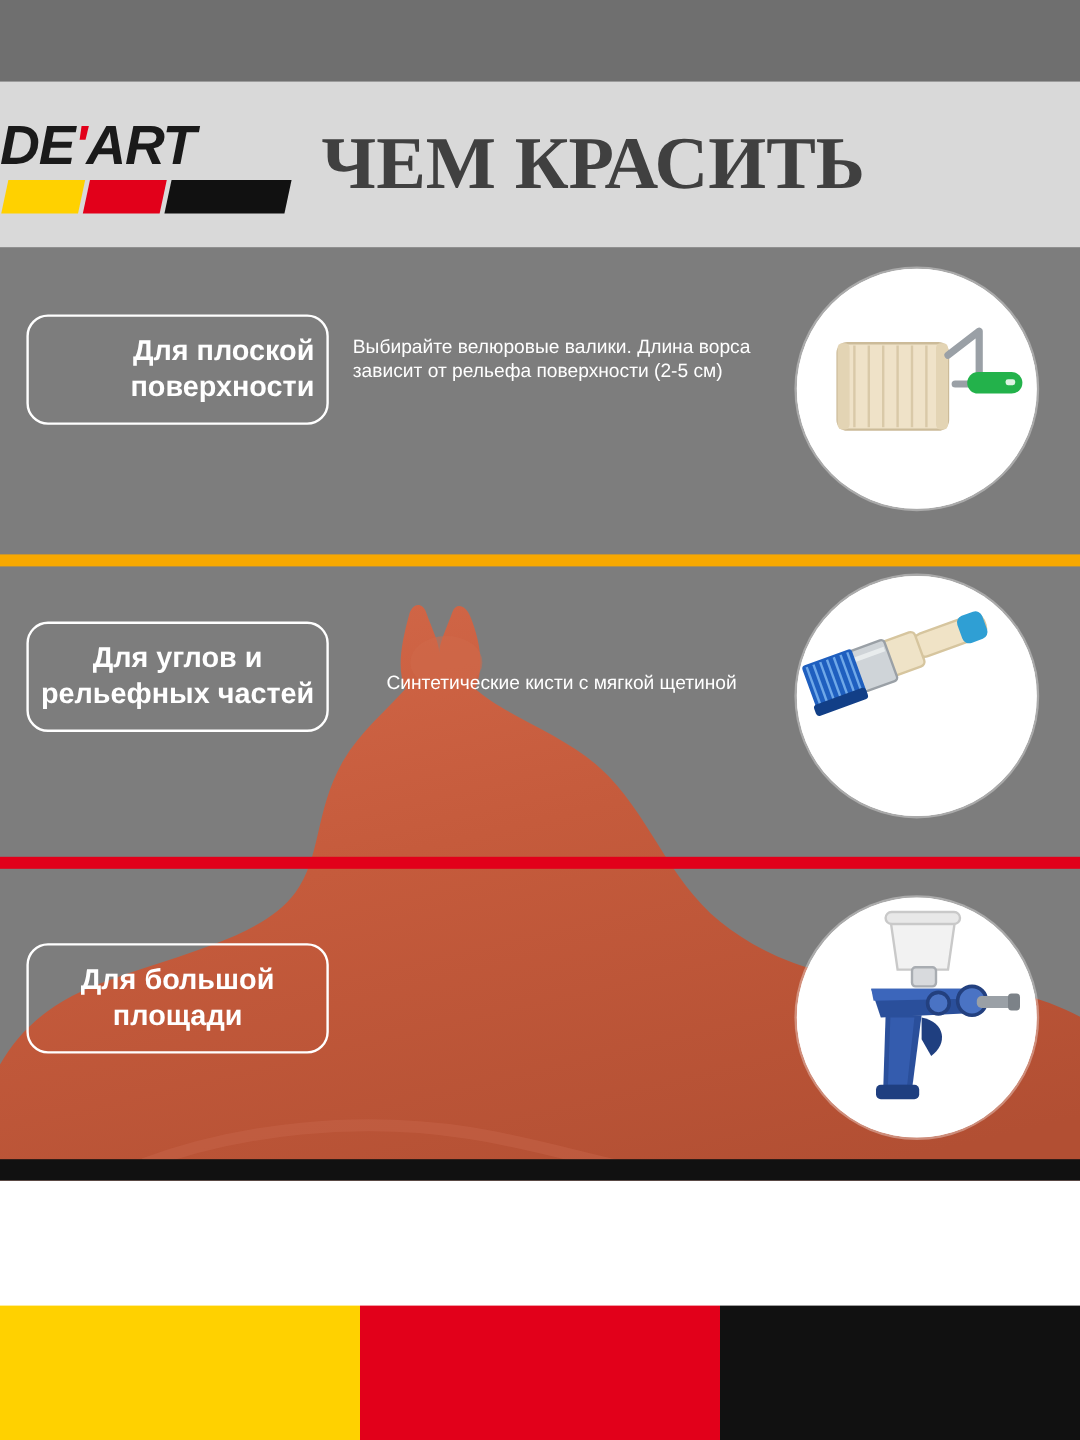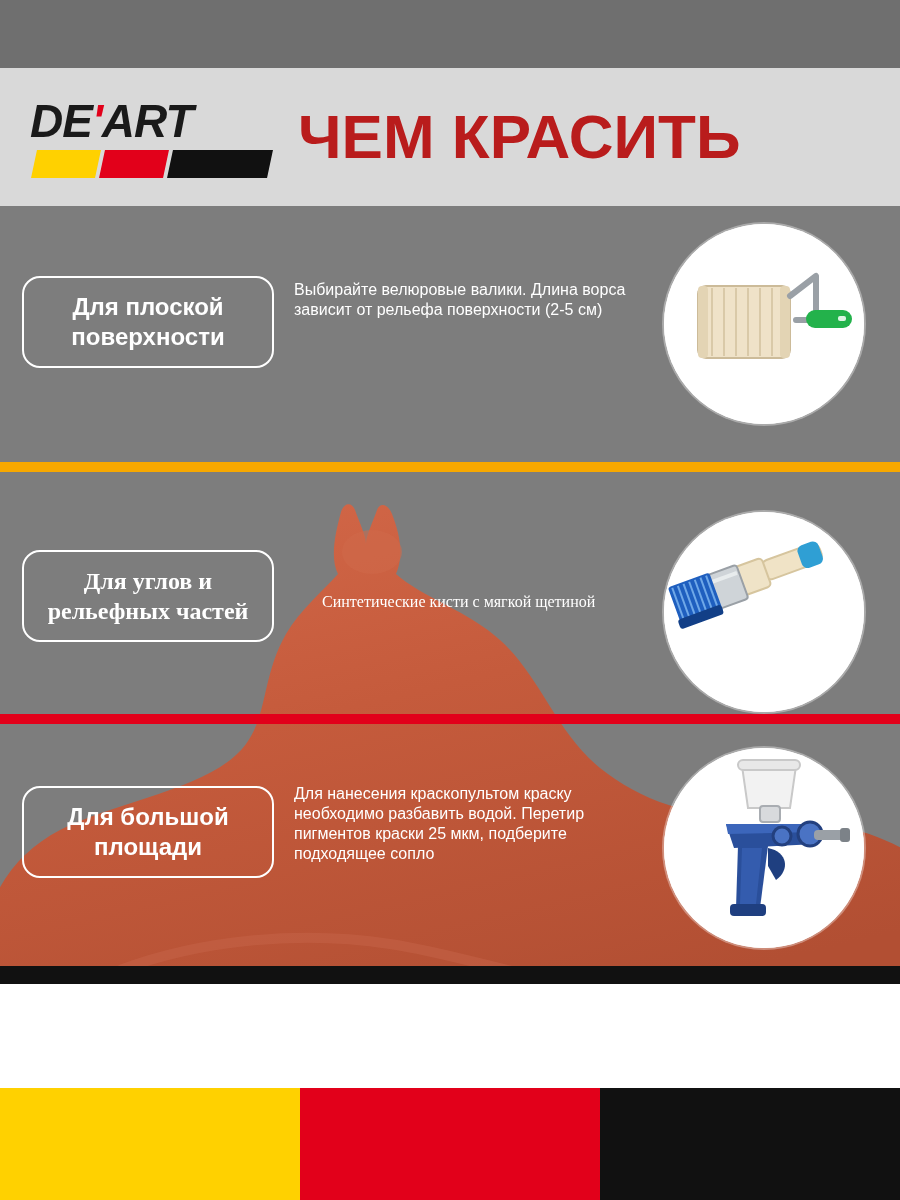--- a/index.html
+++ b/index.html
@@ -26,21 +26,20 @@
   .header {
     position: absolute;
     left: 0; top: 68px;
     width: 900px; height: 138px;
     background: #d9d9d9;
     display: flex;
     align-items: center;
   }
   .logo {
     position: relative;
-    margin-left: 30px;
     width: 240px;
     height: 86px;
   }
   .logo-word {
     position: absolute;
     left: 0; top: 0;
     font-family: "Liberation Sans", sans-serif;
     font-weight: bold;
     font-size: 46px;
     letter-spacing: -1px;
@@ -60,25 +59,25 @@
     height: 28px;
     display: block;
     transform: skewX(-12deg);
   }
   .lb-yellow { left: 4px;  width: 64px; background: #ffd100; }
   .lb-red    { left: 72px; width: 64px; background: #e2001a; }
   .lb-black  { left: 140px;width: 100px; background: #111111; }
 
   .header-title {
     margin-left: 28px;
-    font-family: Liberation Sans, sans-serif;
+    font-family: Liberation Serif, serif;
     font-weight: bold;
     font-size: 62px;
     line-height: 1;
-    color: #b91c1c;
+    color: #404040;
     letter-spacing: 0px;
     white-space: nowrap;
   }
 
   
   .splash {
     position: absolute;
     left: 0;
     top: 500px;
     width: 900px;
@@ -97,39 +96,39 @@
   .strip-black  { top: 966px; height: 18px; background: #111111; }
 
   
   .row {
     position: absolute;
     left: 0;
     width: 900px;
     height: 252px;
   }
   .row-1 { top: 206px; }
-  .row-2 { top: 492px; font-family: Liberation Serif, serif; }
+  .row-2 { top: 460px; }
   .row-3 { top: 724px; }
 
   .pill {
     position: absolute;
     left: 22px;
     width: 252px;
     box-sizing: border-box;
     border: 2px solid #ffffff;
     border-radius: 18px;
     color: #ffffff;
     font-size: 24px;
     font-weight: bold;
     line-height: 1.25;
     text-align: center;
     padding: 14px 10px;
     background: transparent;
   }
-  .row-1 .pill { top: 70px; }
+  .row-1 .pill { top: 56px; text-align: right; }
   .row-2 .pill { top: 58px; }
   .row-3 .pill { top: 62px; }
 
   .desc {
     position: absolute;
     left: 294px;
     width: 360px;
     color: #ffffff;
     font-size: 16px;
     line-height: 1.25;
@@ -263,21 +262,20 @@
             <line x1="58" y1="46" x2="58" y2="86"></line>
           </g>
           <rect x="16" y="78" width="46" height="10" rx="3" fill="#123f87"></rect>
         </g>
       </svg>
     </div>
   </div>
 
   <div class="row row-3">
     <div class="pill">Для большой площади</div>
-    <div class="desc">Для нанесения краскопультом краску необходимо разбавить водой. Перетир пигментов краски 25 мкм, подберите подходящее сопло</div>
     <div class="circle">
       <svg width="200" height="200" viewBox="0 0 200 200" xmlns="http://www.w3.org/2000/svg">
         <rect x="0" y="0" width="200" height="200" fill="#ffffff"></rect>
         <g>
           <path d="M78 18 L132 18 L126 60 L84 60 Z" fill="#f2f2f2" stroke="#c9c9c9" stroke-width="2"></path>
           <rect x="74" y="12" width="62" height="10" rx="5" fill="#e8e8e8" stroke="#c9c9c9" stroke-width="2"></rect>
           <rect x="96" y="58" width="20" height="16" rx="3" fill="#d8dadd" stroke="#a9adb2" stroke-width="2"></rect>
           <path d="M62 76 L150 76 L152 96 L70 100 Z" fill="#2a4f9b"></path>
           <path d="M62 76 L150 76 L151 84 L64 86 Z" fill="#3c66bb"></path>
           <circle cx="146" cy="86" r="12" fill="#4a73c4" stroke="#23407f" stroke-width="3"></circle>

